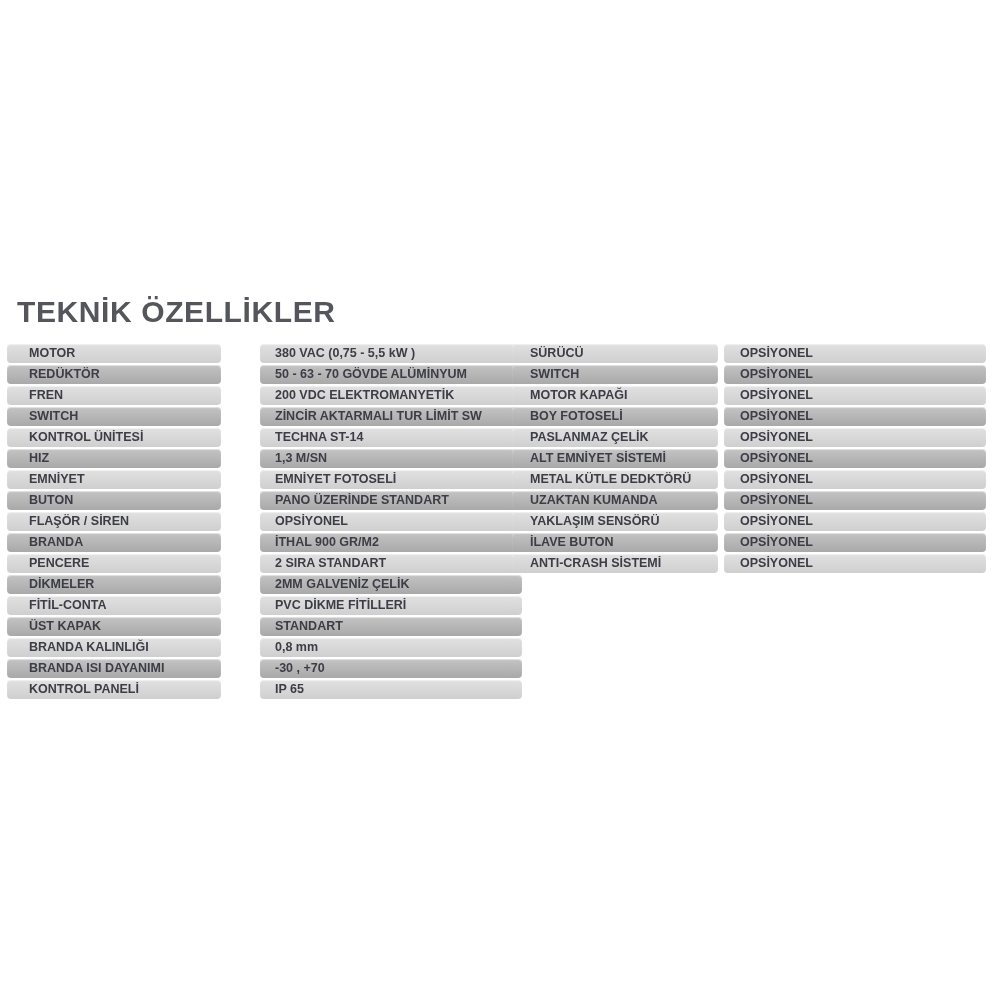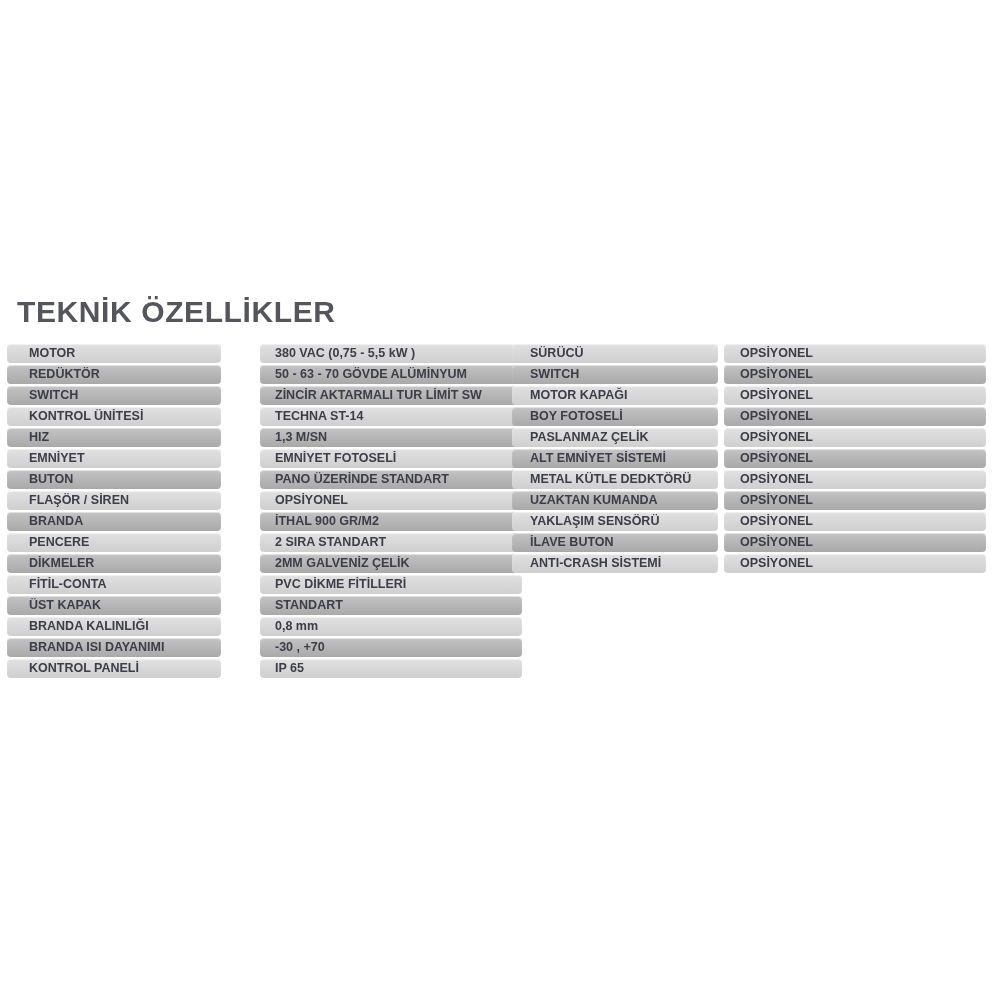--- a/index.html
+++ b/index.html
@@ -60,20 +60,24 @@
 <div class="page">
   <h1 class="title">TEKNİK ÖZELLİKLER</h1>
   <div class="table table-left">
       <div class="row light">
         <div class="cell label">MOTOR</div>
         <div class="cell value">380 VAC (0,75 - 5,5 kW )</div>
       </div>
       <div class="row dark">
         <div class="cell label">REDÜKTÖR</div>
         <div class="cell value">50 - 63 - 70 GÖVDE ALÜMİNYUM</div>
+      </div>
+      <div class="row light">
+        <div class="cell label">FREN</div>
+        <div class="cell value">200 VDC ELEKTROMANYETİK</div>
       </div>
       <div class="row dark">
         <div class="cell label">SWITCH</div>
         <div class="cell value">ZİNCİR AKTARMALI TUR LİMİT SW</div>
       </div>
       <div class="row light">
         <div class="cell label">KONTROL ÜNİTESİ</div>
         <div class="cell value">TECHNA ST-14</div>
       </div>
       <div class="row dark">

